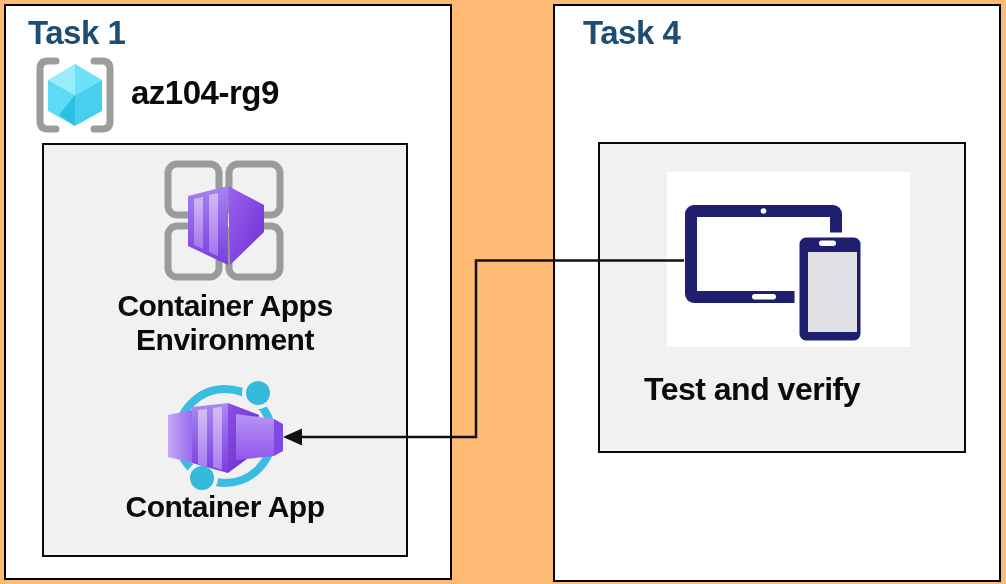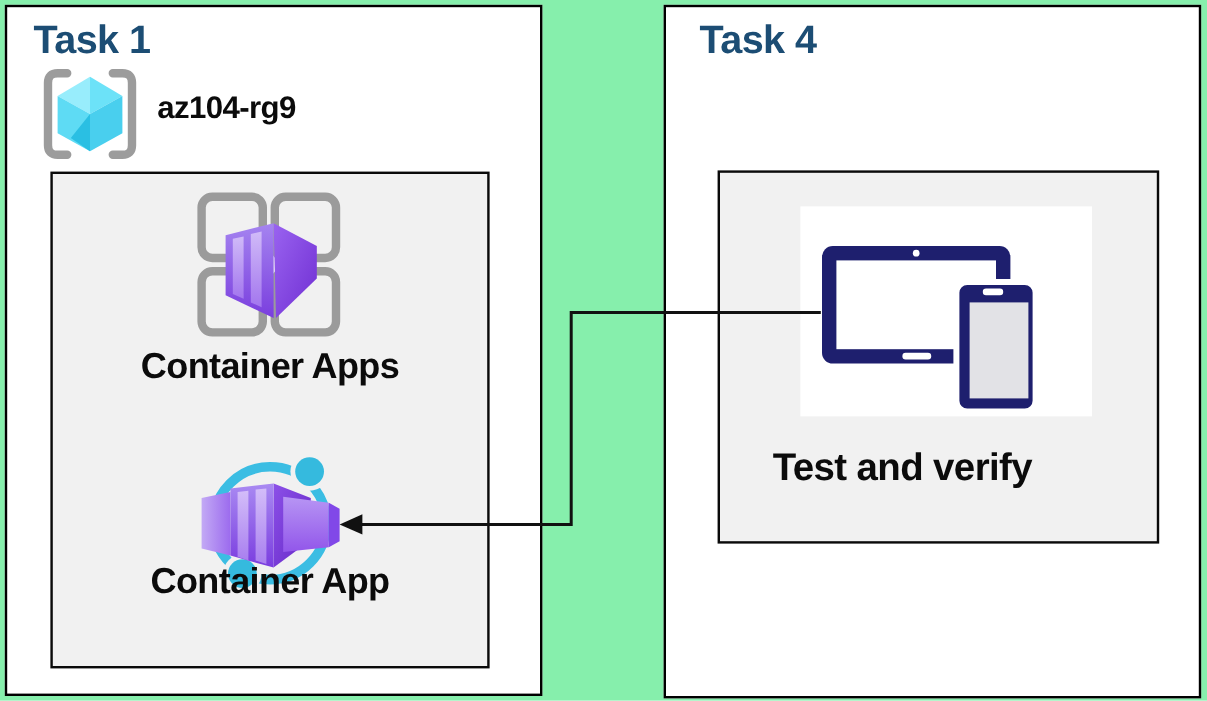--- a/index.html
+++ b/index.html
@@ -3,21 +3,21 @@
 <meta charset="utf-8">
 <style>
   * { margin: 0; padding: 0; box-sizing: border-box; }
   html, body { background: #ffffff; }
   body { font-family: "Liberation Sans", "DejaVu Sans", sans-serif; }
 
   .canvas {
     position: relative;
     width: 1006px;
     height: 584px;
-    background: #86efac;
+    background: #fdba74;
     overflow: hidden;
   }
 
   .task-box {
     position: absolute;
     border: 2px solid #000000;
     background: #ffffff;
   }
   .task1-box { left: 4px;   top: 4px; width: 448px; height: 576px; }
   .task2-box { left: 553px; top: 4px; width: 448px; height: 578px; }
@@ -31,21 +31,21 @@
     white-space: nowrap;
   }
   .task1-title { left: 28px;  top: 14px; }
   .task2-title { left: 583px; top: 14px; }
 
   .rg-icon { position: absolute; left: 34px; top: 56px; width: 82px; height: 78px; }
 
   .rg-label {
     position: absolute;
     left: 131px; top: 74px;
-    font-size: 26px;
+    font-size: 33px;
     font-weight: bold;
     color: #0b0b0b;
     letter-spacing: -0.5px;
     white-space: nowrap;
   }
 
   .inner-panel {
     position: absolute;
     background: #f1f1f1;
     border: 2px solid #0a0a0a;
@@ -58,21 +58,21 @@
 
   .node-label {
     position: absolute;
     font-weight: bold;
     color: #0b0b0b;
     text-align: center;
     letter-spacing: -0.5px;
   }
   .env-label { left: 42px; top: 289px; width: 366px; font-size: 30px; line-height: 34px; }
   .env-label span { display: block; }
-  .app-label { left: 42px; top: 468px; width: 366px; font-size: 30px; }
+  .app-label { left: 42px; top: 490px; width: 366px; font-size: 30px; }
   .verify-label { left: 598px; top: 371px; width: 308px; font-size: 32px; }
 
   .device-panel {
     position: absolute;
     left: 667px; top: 172px;
     width: 243px; height: 175px;
     background: #ffffff;
   }
   .device-panel svg { display: block; width: 100%; height: 100%; }
 
@@ -125,20 +125,21 @@
       <rect x="5" y="66" width="51" height="51" rx="9"></rect>
       <rect x="66" y="66" width="51" height="51" rx="9"></rect>
     </g>
     <polygon points="65,26 101,45 101,72 67,105" fill="url(#egR)"></polygon>
     <polygon points="25,36 65,26 65,105 25,86" fill="url(#egF)"></polygon>
     <polygon points="31,39 40,37 40,89 31,85" fill="url(#egS)"></polygon>
     <polygon points="46,35 55,33 55,96 46,92" fill="url(#egS)"></polygon>
   </svg>
   <div class="node-label env-label">
     <span>Container Apps</span>
+    <span>Environment</span>
   </div>
 
   <svg class="app-icon" viewBox="0 0 126 116" aria-hidden="true">
     <defs>
       <linearGradient id="agF" x1="0" y1="0" x2="0" y2="1">
         <stop offset="0" stop-color="#a98af2"></stop>
           <stop offset="1" stop-color="#7a3cdf"></stop>
       </linearGradient>
       <linearGradient id="agR" x1="0" y1="0" x2="1" y2="1">
         <stop offset="0" stop-color="#8c50e8"></stop>

